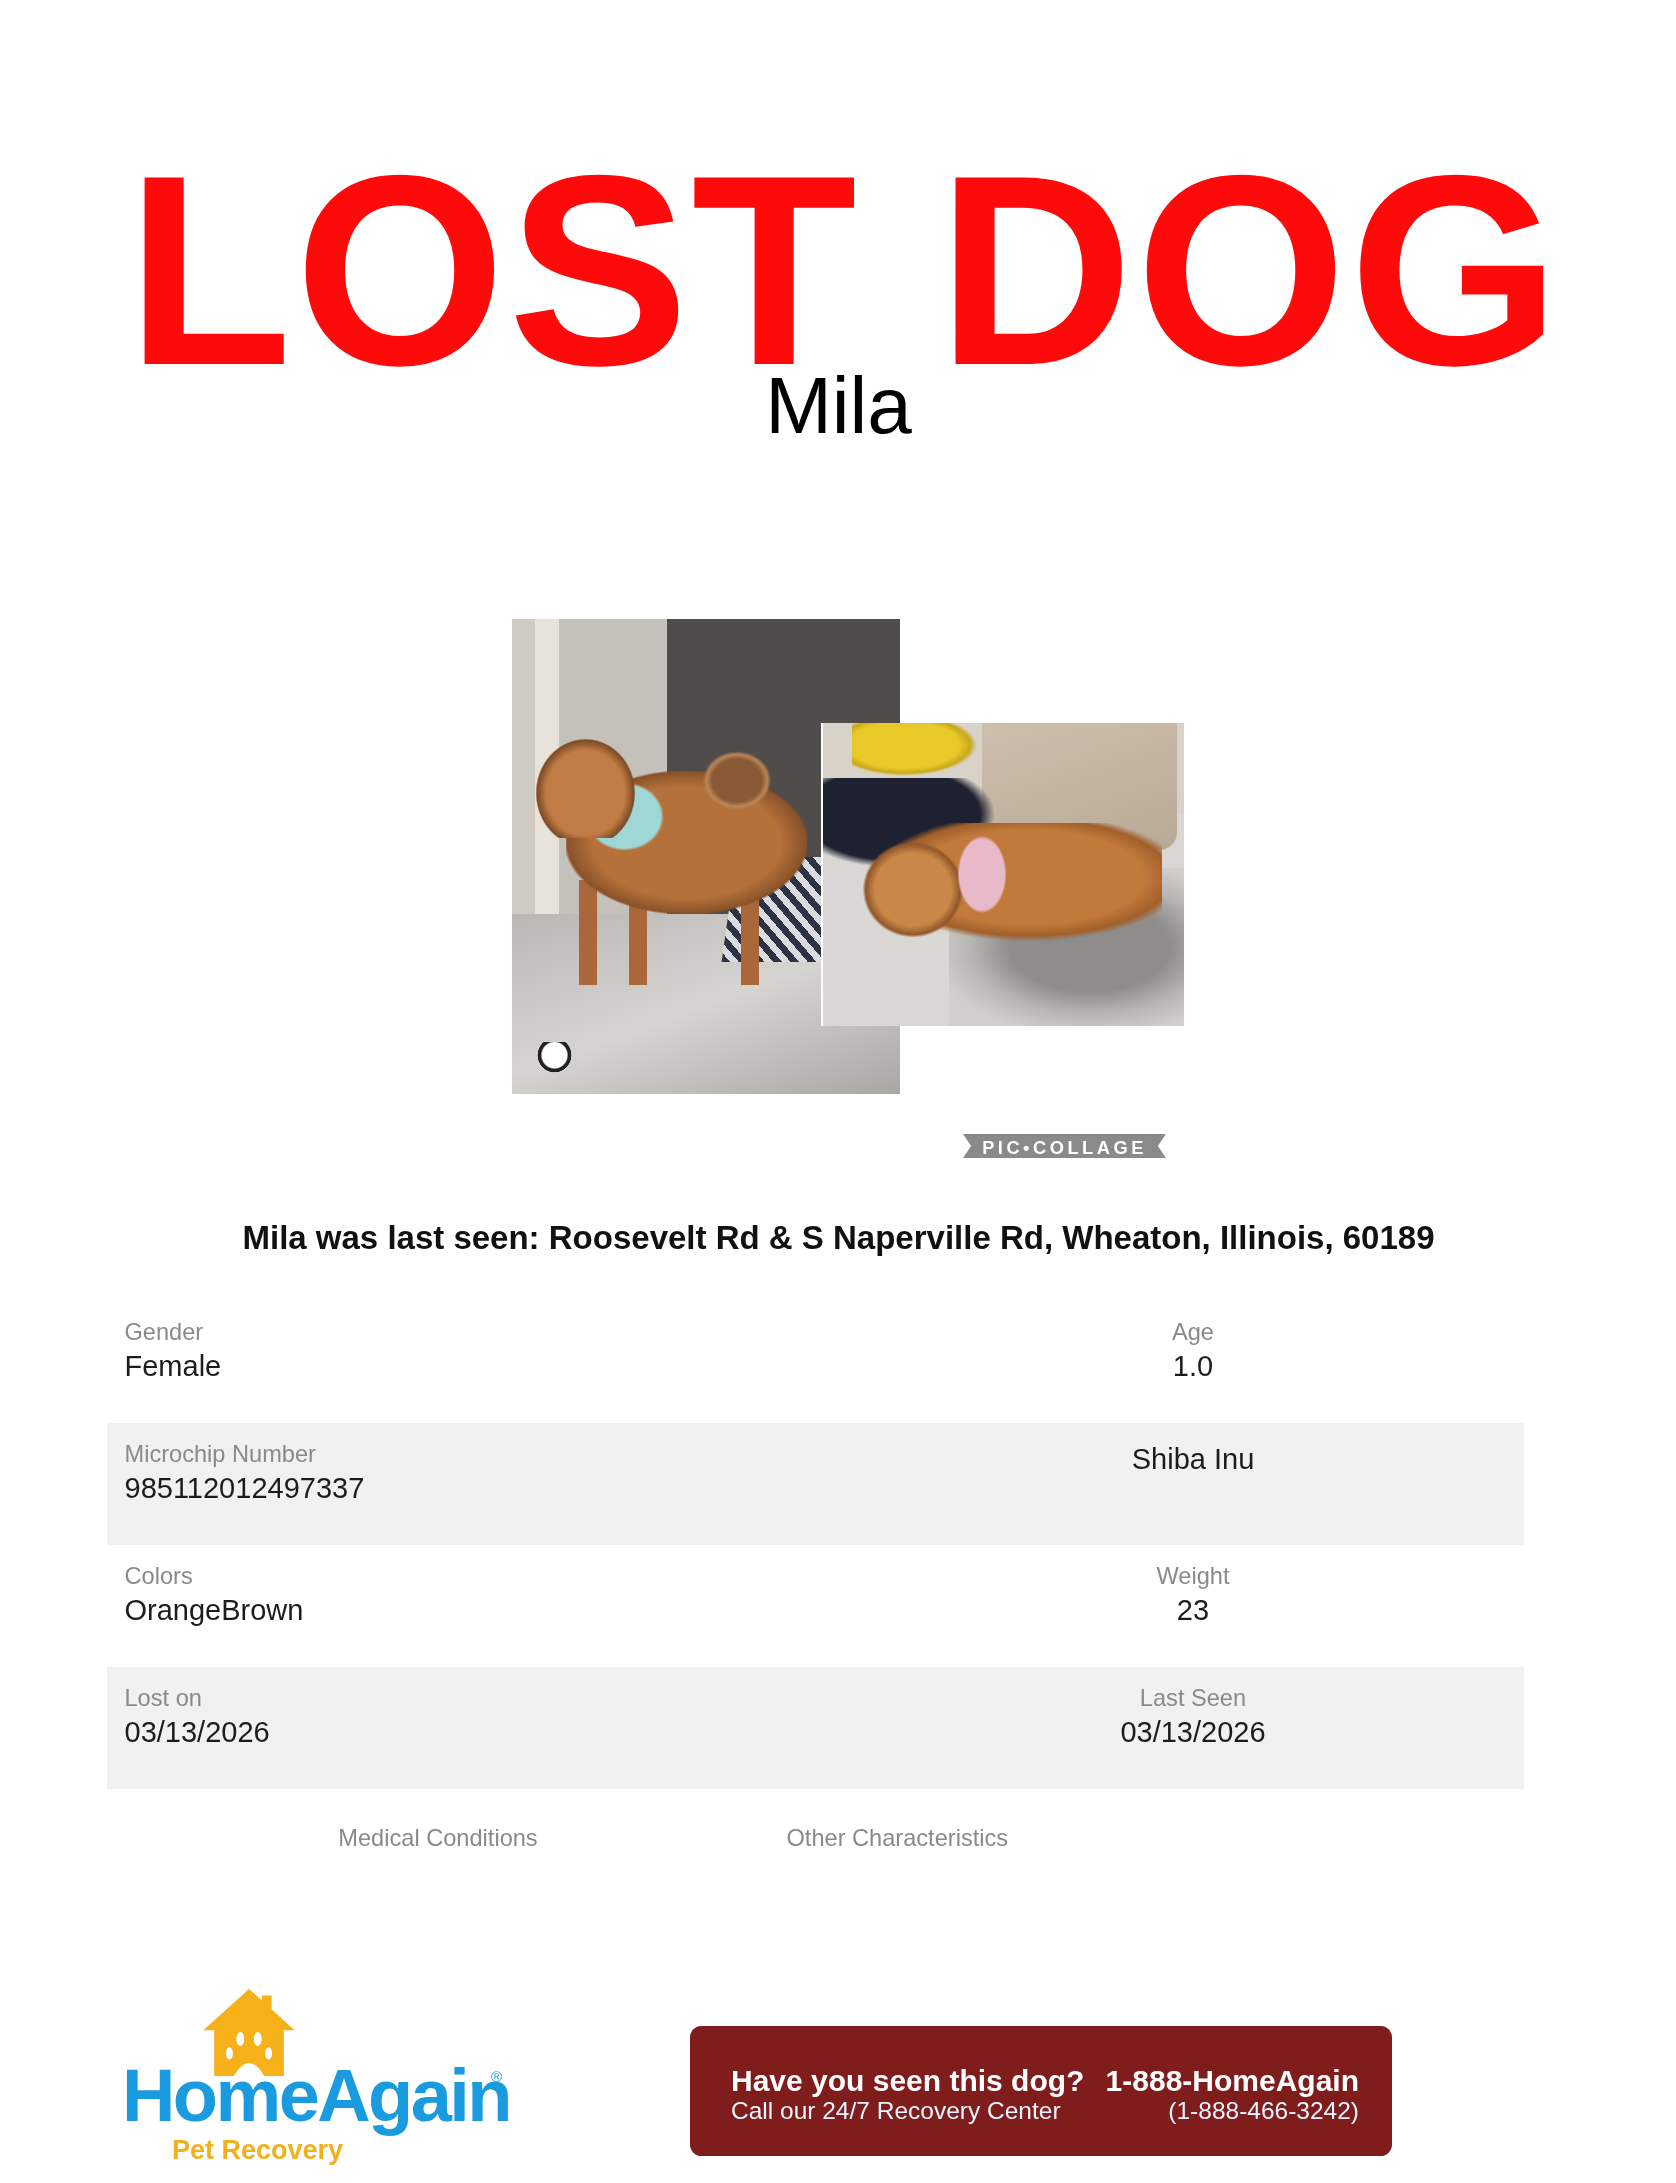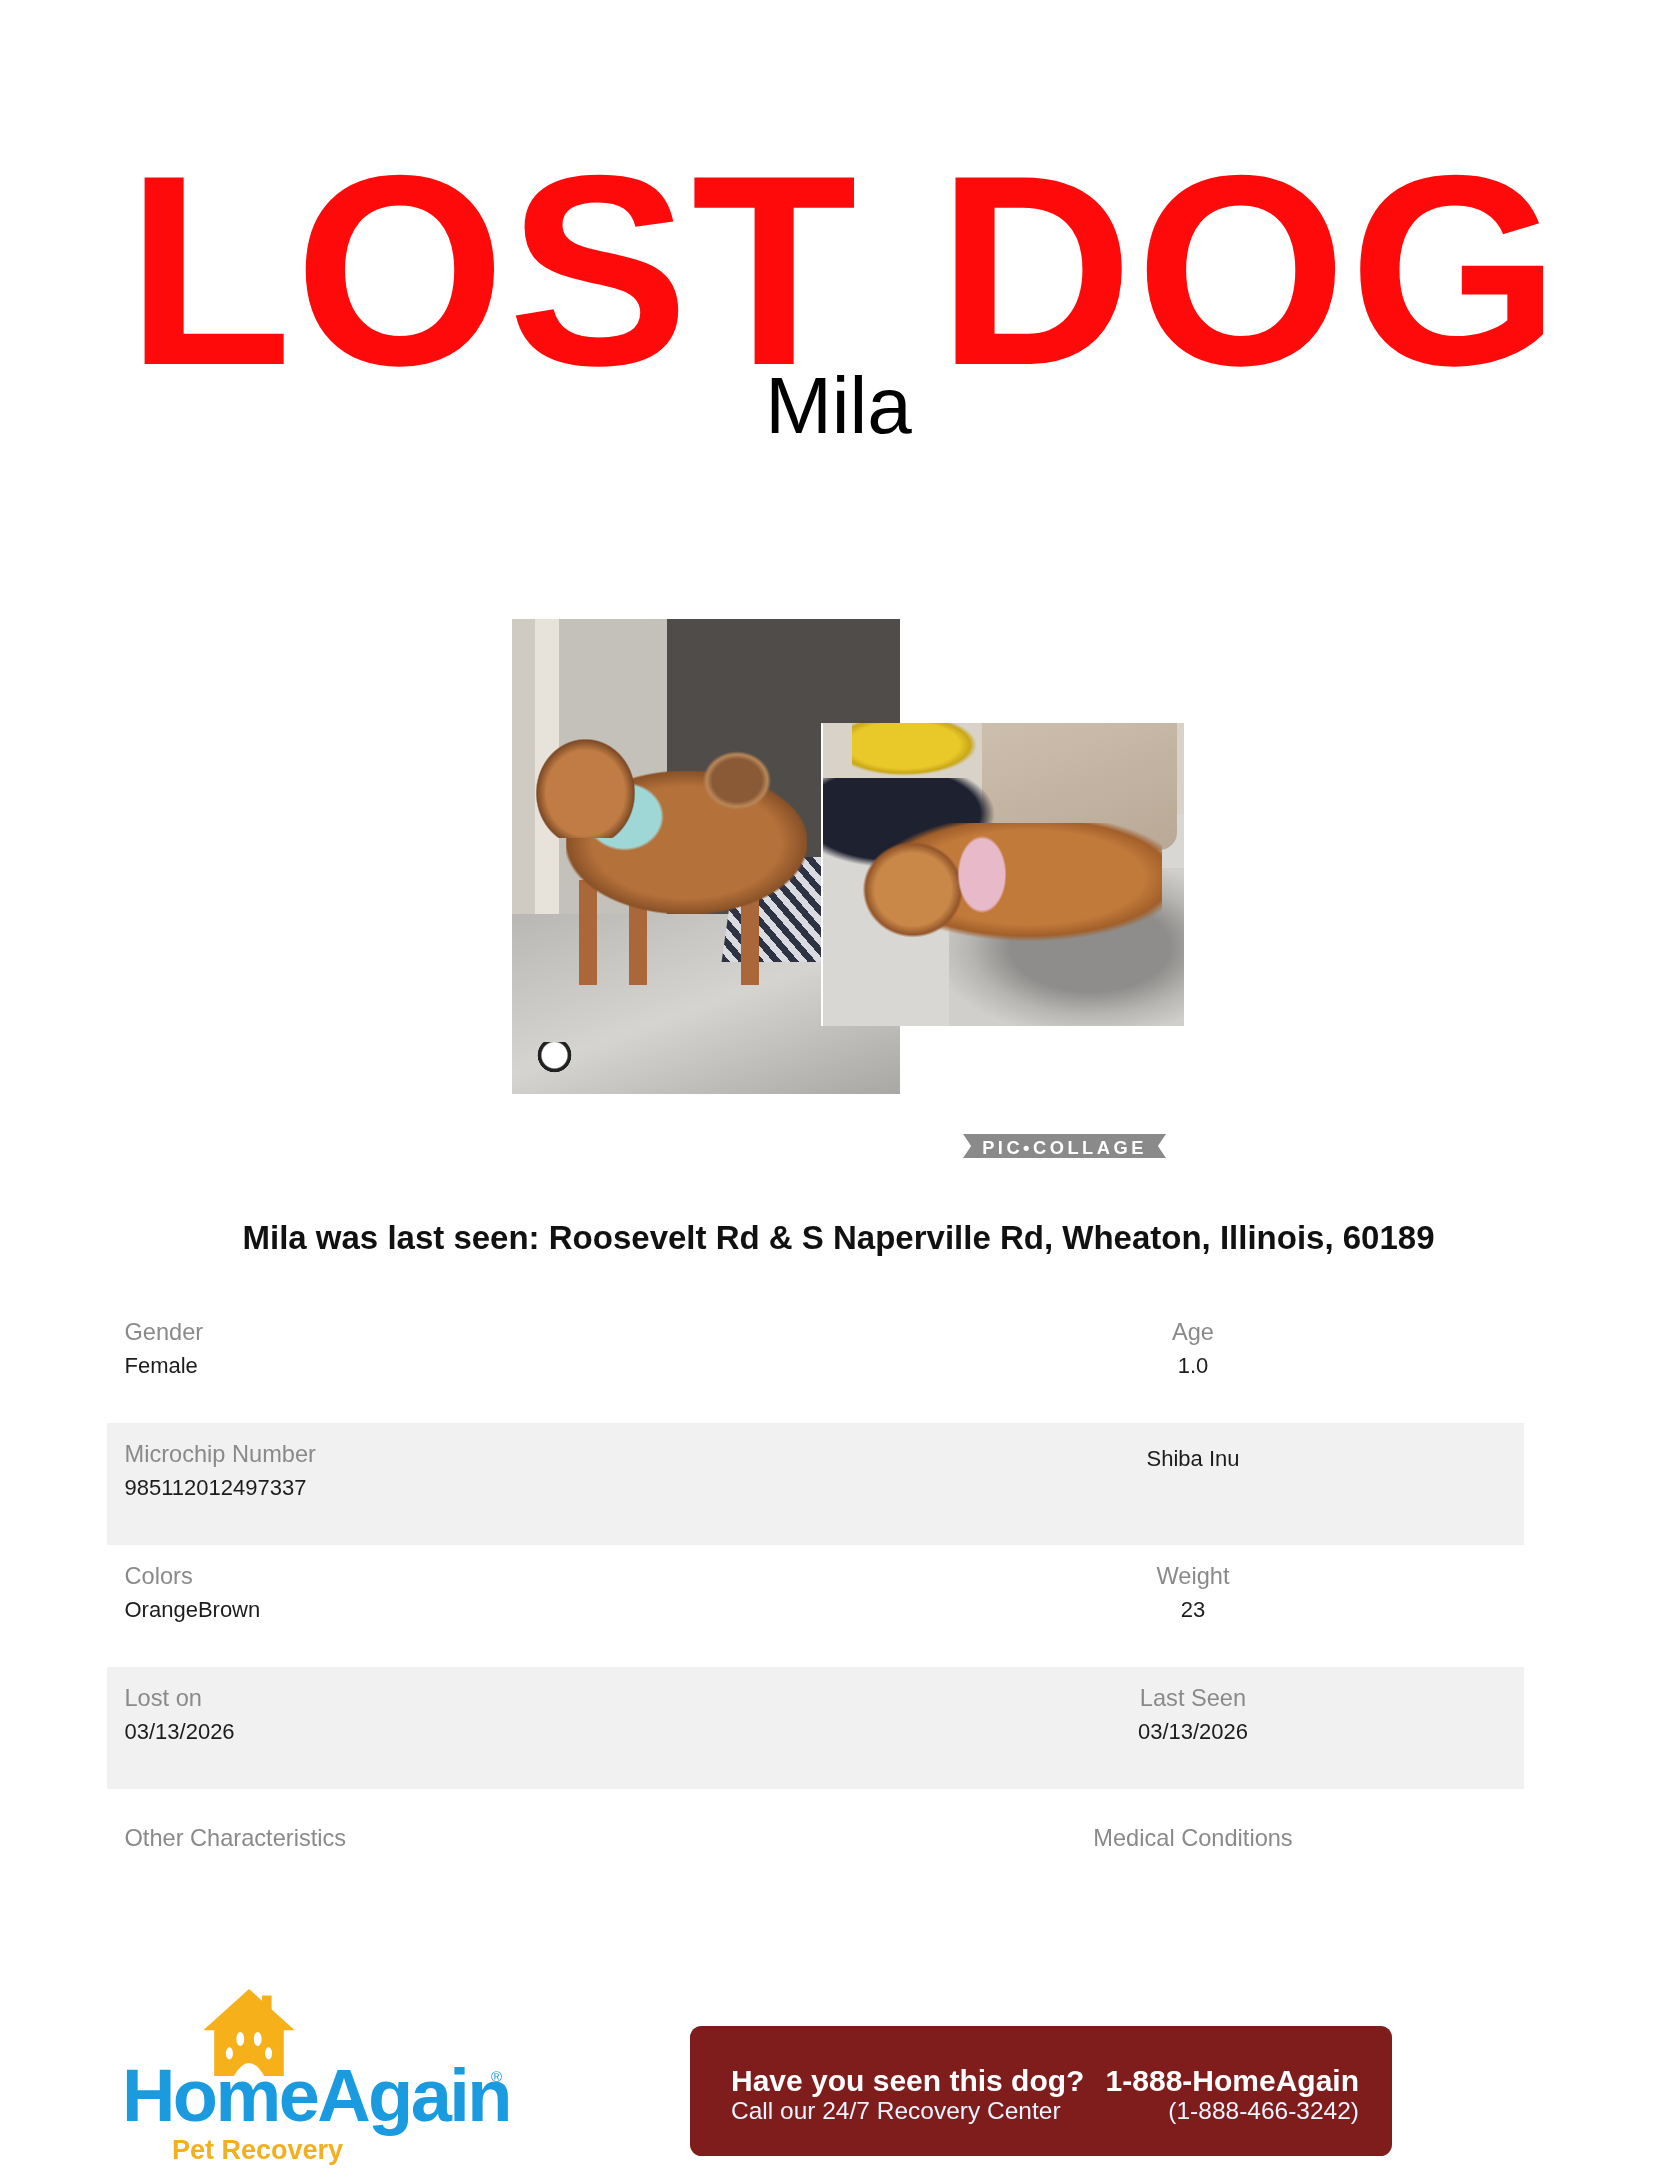--- a/index.html
+++ b/index.html
@@ -72,21 +72,21 @@
     font-weight: 700; font-size: 33px; line-height: 39px; color: #111;
   }
 
   
   #details { left: 107px; top: 1301px; width: 1417px; }
   .drow { position: relative; height: 122px; display: flex; }
   .drow.shade { background: #f1f1f1; }
   .dcell { width: 755px; padding-left: 17.5px; padding-top: 16.6px; }
   .dcell.right { width: 662px; padding-left: 0; text-align: center; }
   .dlabel { font-size: 23.6px; color: #8a8a8a; line-height: 29px; }
-  .dvalue { font-size: 22px; color: #1c1c1c; line-height: 38px; }
+  .dvalue { font-size: 29px; color: #1c1c1c; line-height: 38px; }
   .drow.last { height: 87px; }
   .drow.last .dcell { padding-top: 35px; }
 
   
   #logo { left: 122px; top: 1989px; width: 384px; height: 192px; }
   #logo-house { position:absolute; left: 81px; top: 0; width: 92px; height: 87px; }
   #logo-word { position:absolute; left: 0; top: 65px; font-weight: 700; font-size: 74px;
     color: #1a9be0; letter-spacing: -2.6px; line-height: 83px; }
   #logo-reg { position:absolute; left: 369px; top: 79px; font-size: 15px; color: #1a9be0; }
   #logo-sub { position:absolute; left: 50px; top: 146px; font-weight: 700; font-size: 27px;
@@ -165,26 +165,26 @@
     <div class="dcell">
       <div class="dlabel">Lost on</div>
       <div class="dvalue">03/13/2026</div>
     </div>
     <div class="dcell right">
       <div class="dlabel">Last Seen</div>
       <div class="dvalue">03/13/2026</div>
     </div>
   </div>
   <div class="drow last">
+    <div class="dcell right">
+      <div class="dlabel">Medical Conditions</div>
+      <div class="dvalue"></div>
+    </div>
     <div class="dcell">
       <div class="dlabel">Other Characteristics</div>
-      <div class="dvalue"></div>
-    </div>
-    <div class="dcell right">
-      <div class="dlabel">Medical Conditions</div>
       <div class="dvalue"></div>
     </div>
   </div>
 </div>
 
 <div id="logo" class="abs">
   <svg id="logo-house" viewBox="0 0 210 200">
     <polygon points="105,0 210,95 185,95 185,200 25,200 25,95 0,95" fill="#f5b01a"></polygon>
     <rect x="135" y="15" width="22" height="50" fill="#f5b01a"></rect>
     <ellipse cx="85" cy="115" rx="9" ry="16" fill="#fff"></ellipse>

